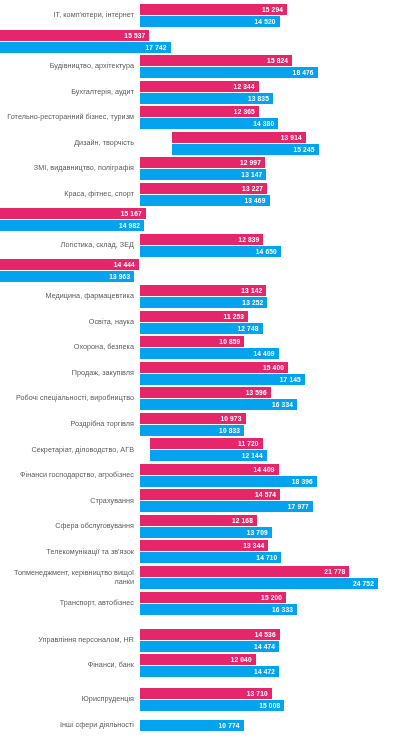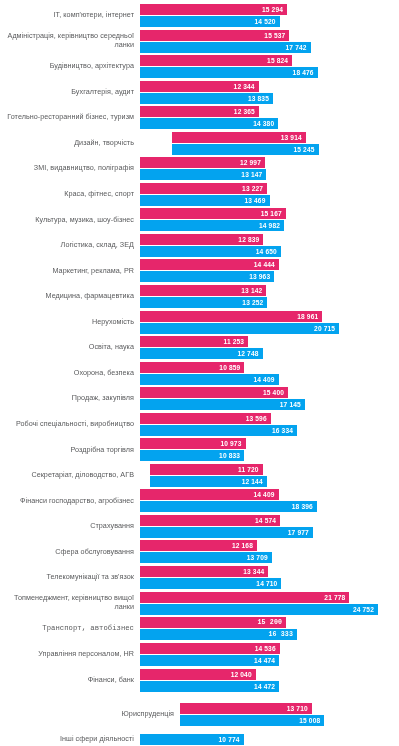--- a/index.html
+++ b/index.html
@@ -71,21 +71,20 @@
       <div class="bars">
         <div class="bar pink" style="width: 147.058px;">
           <span class="val">15 294</span>
         </div>
         <div class="bar blue" style="width: 139.615px;">
           <span class="val">14 520</span>
         </div>
       </div>
     </div>
     <div class="row group" style="margin-bottom: 2.55px; min-height: 23px;">
-      <div class="label">Адміністрація, керівництво середньої ланки</div>
       <div class="bars">
         <div class="bar pink" style="width: 149.394px;">
           <span class="val">15 537</span>
         </div>
         <div class="bar blue" style="width: 170.596px;">
           <span class="val">17 742</span>
         </div>
       </div>
     </div>
     <div class="row group" style="margin-bottom: 2.55px; min-height: 23px;">
@@ -148,21 +147,20 @@
       <div class="bars">
         <div class="bar pink" style="width: 127.183px;">
           <span class="val">13 227</span>
         </div>
         <div class="bar blue" style="width: 129.51px;">
           <span class="val">13 469</span>
         </div>
       </div>
     </div>
     <div class="row group" style="margin-bottom: 2.55px; min-height: 23px;">
-      <div class="label">Культура, музика, шоу-бізнес</div>
       <div class="bars">
         <div class="bar pink" style="width: 145.837px;">
           <span class="val">15 167</span>
         </div>
         <div class="bar blue" style="width: 144.058px;">
           <span class="val">14 982</span>
         </div>
       </div>
     </div>
     <div class="row group" style="margin-bottom: 2.55px; min-height: 23px;">
@@ -170,21 +168,20 @@
       <div class="bars">
         <div class="bar pink" style="width: 123.452px;">
           <span class="val">12 839</span>
         </div>
         <div class="bar blue" style="width: 140.865px;">
           <span class="val">14 650</span>
         </div>
       </div>
     </div>
     <div class="row group" style="margin-bottom: 2.55px; min-height: 23px;">
-      <div class="label">Маркетинг, реклама, PR</div>
       <div class="bars">
         <div class="bar pink" style="width: 138.885px;">
           <span class="val">14 444</span>
         </div>
         <div class="bar blue" style="width: 134.26px;">
           <span class="val">13 963</span>
         </div>
       </div>
     </div>
     <div class="row group" style="margin-bottom: 2.55px; min-height: 23px;">
@@ -192,31 +189,20 @@
       <div class="bars">
         <div class="bar pink" style="width: 126.365px;">
           <span class="val">13 142</span>
         </div>
         <div class="bar blue" style="width: 127.423px;">
           <span class="val">13 252</span>
         </div>
       </div>
     </div>
     <div class="row group" style="margin-bottom: 2.55px; min-height: 23px;">
-      <div class="label">Нерухомість</div>
-      <div class="bars">
-        <div class="bar pink" style="width: 182.317px;">
-          <span class="val">18 961</span>
-        </div>
-        <div class="bar blue" style="width: 199.183px;">
-          <span class="val">20 715</span>
-        </div>
-      </div>
-    </div>
-    <div class="row group" style="margin-bottom: 2.55px; min-height: 23px;">
       <div class="label">Освіта, наука</div>
       <div class="bars">
         <div class="bar pink" style="width: 108.202px;">
           <span class="val">11 253</span>
         </div>
         <div class="bar blue" style="width: 122.577px;">
           <span class="val">12 748</span>
         </div>
       </div>
     </div>
@@ -323,21 +309,21 @@
       <div class="label">Топменеджмент, керівництво вищої ланки</div>
       <div class="bars">
         <div class="bar pink" style="width: 209.404px;">
           <span class="val">21 778</span>
         </div>
         <div class="bar blue" style="width: 238px;">
           <span class="val">24 752</span>
         </div>
       </div>
     </div>
-    <div class="row group" style="margin-bottom: 3px; min-height: 23px; font-family: Liberation Mono, monospace;">
+    <div class="row group" style="margin-bottom: 14px; min-height: 23px;">
       <div class="label">Транспорт, автобізнес</div>
       <div class="bars">
         <div class="bar pink" style="width: 146.154px;">
           <span class="val">15 200</span>
         </div>
         <div class="bar blue" style="width: 157.048px;">
           <span class="val">16 333</span>
         </div>
       </div>
     </div>
@@ -356,21 +342,21 @@
       <div class="label">Фінанси, банк</div>
       <div class="bars">
         <div class="bar pink" style="width: 115.769px;">
           <span class="val">12 040</span>
         </div>
         <div class="bar blue" style="width: 139.154px;">
           <span class="val">14 472</span>
         </div>
       </div>
     </div>
-    <div class="row group" style="margin-bottom: 2.55px; min-height: 23px; padding-left: 40px;">
+    <div class="row group" style="margin-bottom: 2.55px; min-height: 23px;">
       <div class="label">Юриспруденція</div>
       <div class="bars">
         <div class="bar pink" style="width: 131.827px;">
           <span class="val">13 710</span>
         </div>
         <div class="bar blue" style="width: 144.308px;">
           <span class="val">15 008</span>
         </div>
       </div>
     </div>

